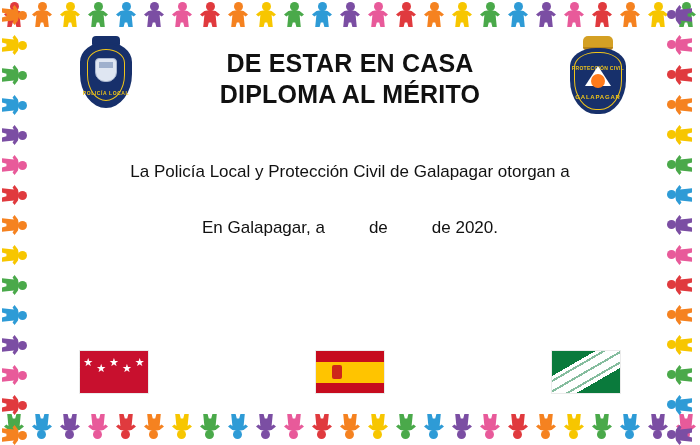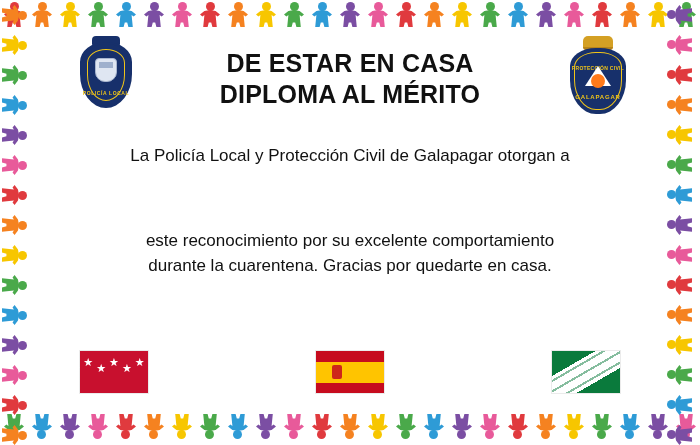--- a/index.html
+++ b/index.html
@@ -235,21 +235,21 @@
     top: 14px;
     text-align: center;
     font-weight: bold;
     font-size: 25px;
     line-height: 31px;
     color: #111111;
     letter-spacing: 0.2px;
   }
 
   .line-1 {
-    margin-top: 16px;
+    margin-top: 32px;
     text-align: center;
     font-size: 17px;
     color: #111111;
   }
 
   .line-2 {
     margin-top: 62px;
     text-align: center;
     font-size: 17px;
     line-height: 25px;
@@ -690,25 +690,24 @@
           <div class="cp-top-text">PROTECCIÓN CIVIL</div>
           <div class="triangle"></div>
           <div class="circle"></div>
           <div class="cp-bottom-text">GALAPAGAR</div>
         </div>
       </div>
     </div>
 
     <div class="line-1">La Policía Local y Protección Civil de Galapagar otorgan a</div>
 
-    <div class="line-2">
-      <div>este reconocimiento por su excelente comportamiento</div>
-      <div>durante la cuarentena. Gracias por quedarte en casa.</div>
+
+    <div class="line-3">
+      <span>En Galapagar, a</span><span class="gap"></span><span>de</span><span class="gap"></span><span>de 2020.</span>
     </div>
-
 
     <div class="flags">
       <div class="flag flag-madrid">
         <div class="stars">
           <span class="star lower">★</span>
           <span class="star">★</span>
           <span class="star lower">★</span>
           <span class="star">★</span>
           <span class="star lower">★</span>
           <span class="star">★</span>

